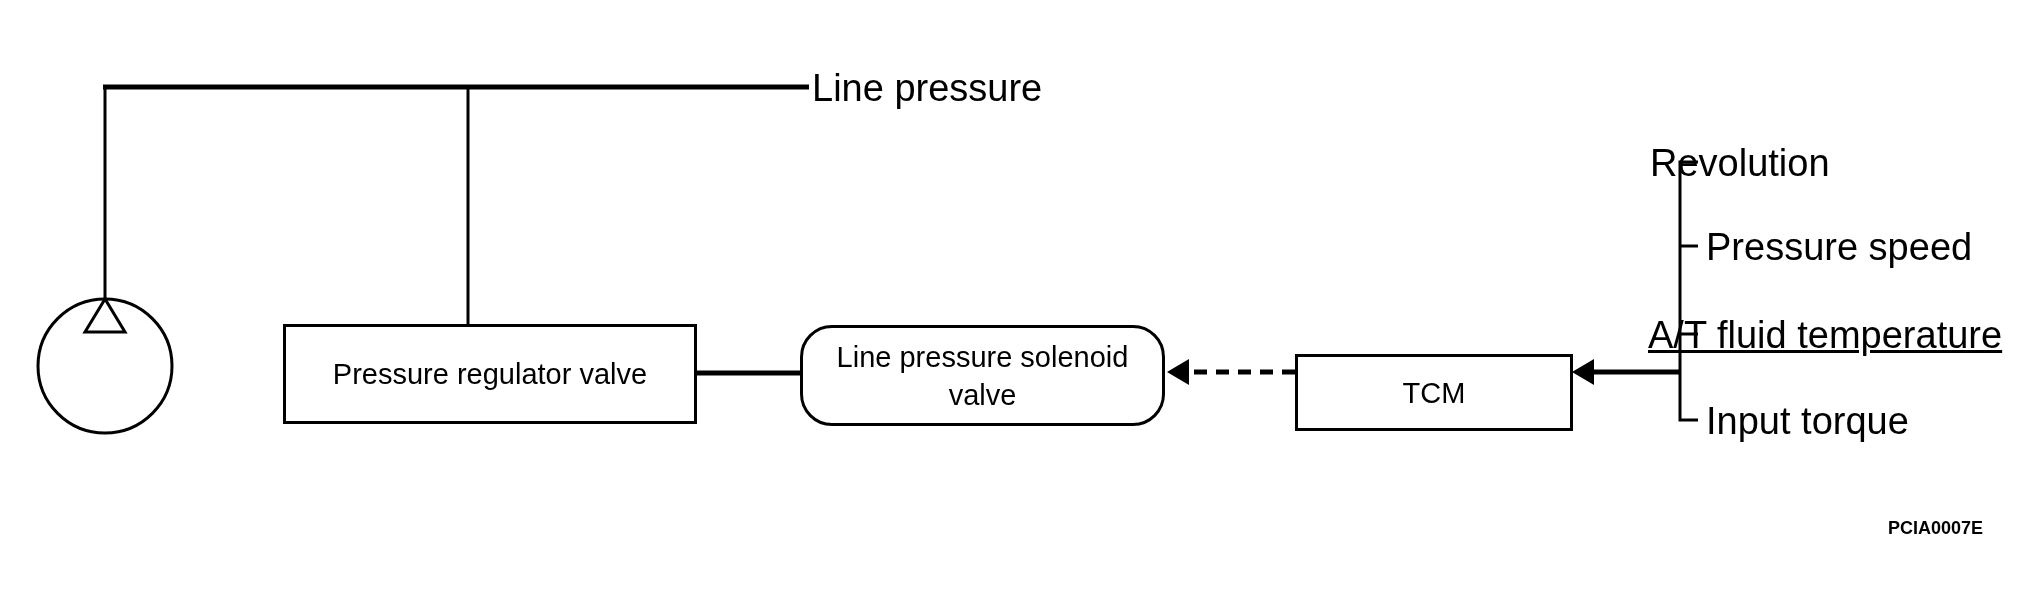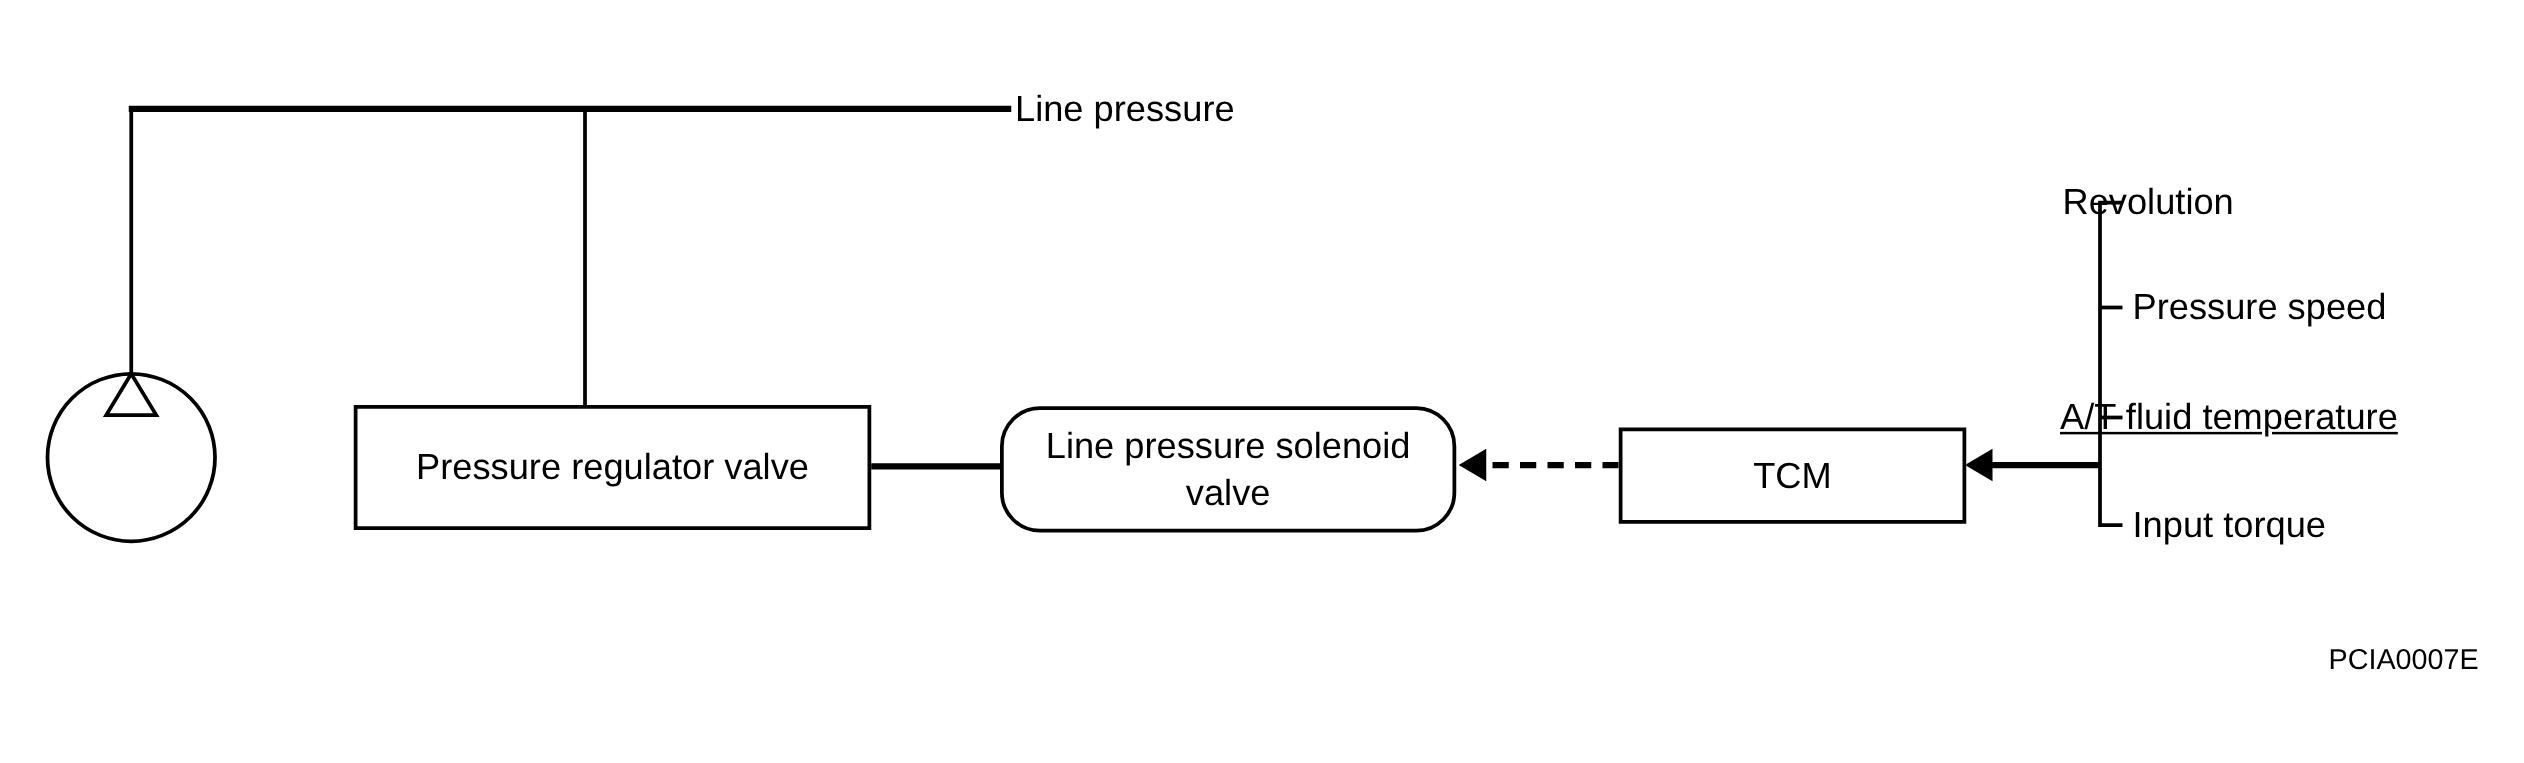--- a/index.html
+++ b/index.html
@@ -22,31 +22,32 @@
     background: #fff;
     display: flex;
     align-items: center;
     justify-content: center;
     text-align: center;
     font-size: 29px;
     line-height: 38px;
   }
   .lbl {
     position: absolute;
-    font-size: 29px;
+    font-size: 38px;
     white-space: nowrap;
     transform: translateY(-50%);
     line-height: 1;
   }
   .code {
     position: absolute;
-    font-size: 23px;
+    font-size: 18px;
     white-space: nowrap;
     transform: translateY(-50%);
     line-height: 1;
+    font-weight: bold;
   }
   .nowrap { white-space: nowrap; }
   .wrapbox { padding: 0 30px; }
 </style>
 </head>
 <body>
 
 <div class="stage" style="background: rgb(255, 255, 255); color: rgb(0, 0, 0);">
 
   <svg class="wires" width="2019" height="610" viewBox="0 0 2019 610">
@@ -85,21 +86,21 @@
   </svg>
 
   <div class="node" style="left:283px; top:324px; width:414px; height:100px;">
     <span class="nowrap">Pressure regulator valve</span>
   </div>
 
   <div class="node wrapbox" style="left:800px; top:325px; width:365px; height:101px;border-radius:32px;">
     <span>Line pressure solenoid valve</span>
   </div>
 
-  <div class="node" style="left:1295px; top:342px; width:278px; height:77px;">
+  <div class="node" style="left:1295px; top:354px; width:278px; height:77px;">
     <span>TCM</span>
   </div>
 
   <div class="lbl" style="left:812px; top:88px;">Line pressure</div>
 
   <div class="lbl" style="left:1650px; top:163px;">Revolution</div>
   <div class="lbl" style="left:1706px; top:247px;">Pressure speed</div>
   <div class="lbl" style="left:1648px; top:335px;text-decoration:underline;">A/T fluid temperature</div>
   <div class="lbl" style="left:1706px; top:421px;">Input torque</div>
 

